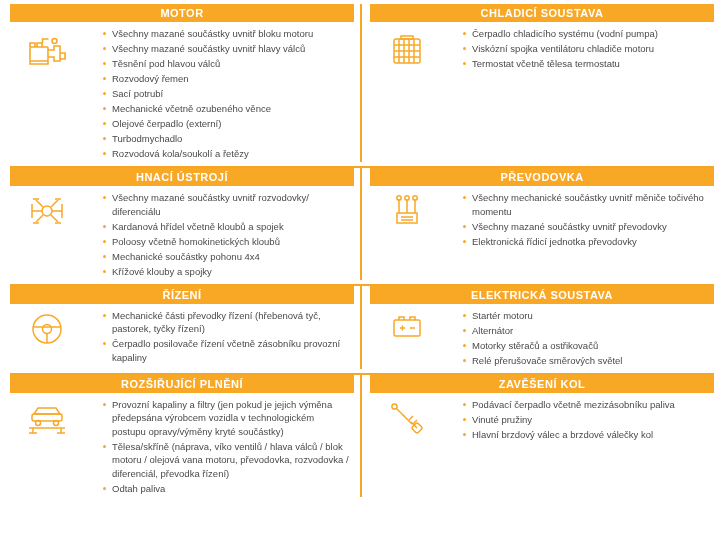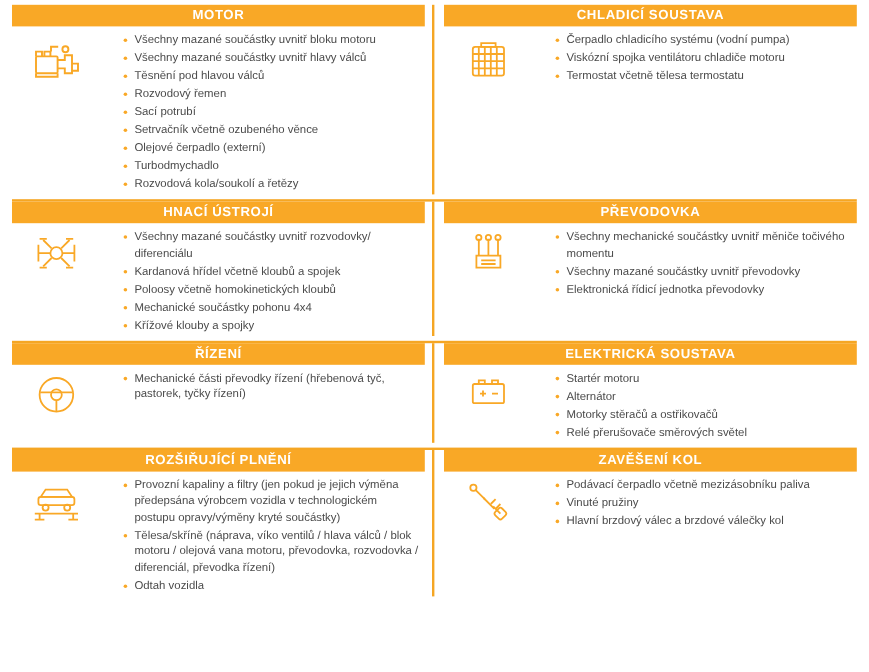--- a/index.html
+++ b/index.html
@@ -146,21 +146,21 @@
                   <circle cx="30.5" cy="8" r="2.5"></circle>
                 </svg>
               </span>
             </div>
             <ul class="items">
               <li>Všechny mazané součástky uvnitř bloku motoru</li>
               <li>Všechny mazané součástky uvnitř hlavy válců</li>
               <li>Těsnění pod hlavou válců</li>
               <li>Rozvodový řemen</li>
               <li>Sací potrubí</li>
-              <li>Setrvačník včetně ozubeného věnce</li>
+              <li>Mechanické včetně ozubeného věnce</li>
               <li>Olejové čerpadlo (externí)</li>
               <li>Turbodmychadlo</li>
               <li>Rozvodová kola/soukolí a řetězy</li>
             </ul>
           </div>
         </div>
       </div>
       <div class="col right">
         <div class="right-stack">
           <div class="block">
@@ -253,20 +253,21 @@
                 <svg width="40" height="40" viewBox="0 0 40 40" fill="none" stroke="#f9a826" stroke-width="1.5">
                   <circle cx="20" cy="20" r="14"></circle>
                   <circle cx="20" cy="20" r="4.5"></circle>
                   <path d="M6.5 18h27"></path>
                   <path d="M20 24.5V34"></path>
                 </svg>
               </span>
             </div>
             <ul class="items">
               <li>Mechanické části převodky řízení (hřebenová tyč, pastorek, tyčky řízení)</li>
+              <li>Čerpadlo posilovače řízení včetně zásobníku provozní kapaliny</li>
             </ul>
           </div>
         </div>
       </div>
       <div class="col right">
         <div class="block">
           <div class="hdr">ELEKTRICKÁ SOUSTAVA</div>
           <div class="body">
             <div class="iconcell mid">
               <span class="icon">
@@ -303,21 +304,21 @@
                   <circle cx="14" cy="25" r="2.5"></circle>
                   <circle cx="32" cy="25" r="2.5"></circle>
                   <path d="M5 30h36"></path>
                   <path d="M9 30v5M37 30v5M5 35h8M33 35h8"></path>
                 </svg>
               </span>
             </div>
             <ul class="items">
               <li>Provozní kapaliny a filtry (jen pokud je jejich výměna předepsána výrobcem vozidla v technologickém postupu opravy/výměny kryté součástky)</li>
               <li>Tělesa/skříně (náprava, víko ventilů / hlava válců / blok motoru / olejová vana motoru, převodovka, rozvodovka / diferenciál, převodka řízení)</li>
-              <li>Odtah vozidla</li>
+              <li>Odtah paliva</li>
             </ul>
           </div>
         </div>
       </div>
       <div class="col right">
         <div class="block">
           <div class="hdr">ZAVĚŠENÍ KOL</div>
           <div class="body">
             <div class="iconcell mid">
               <span class="icon">

